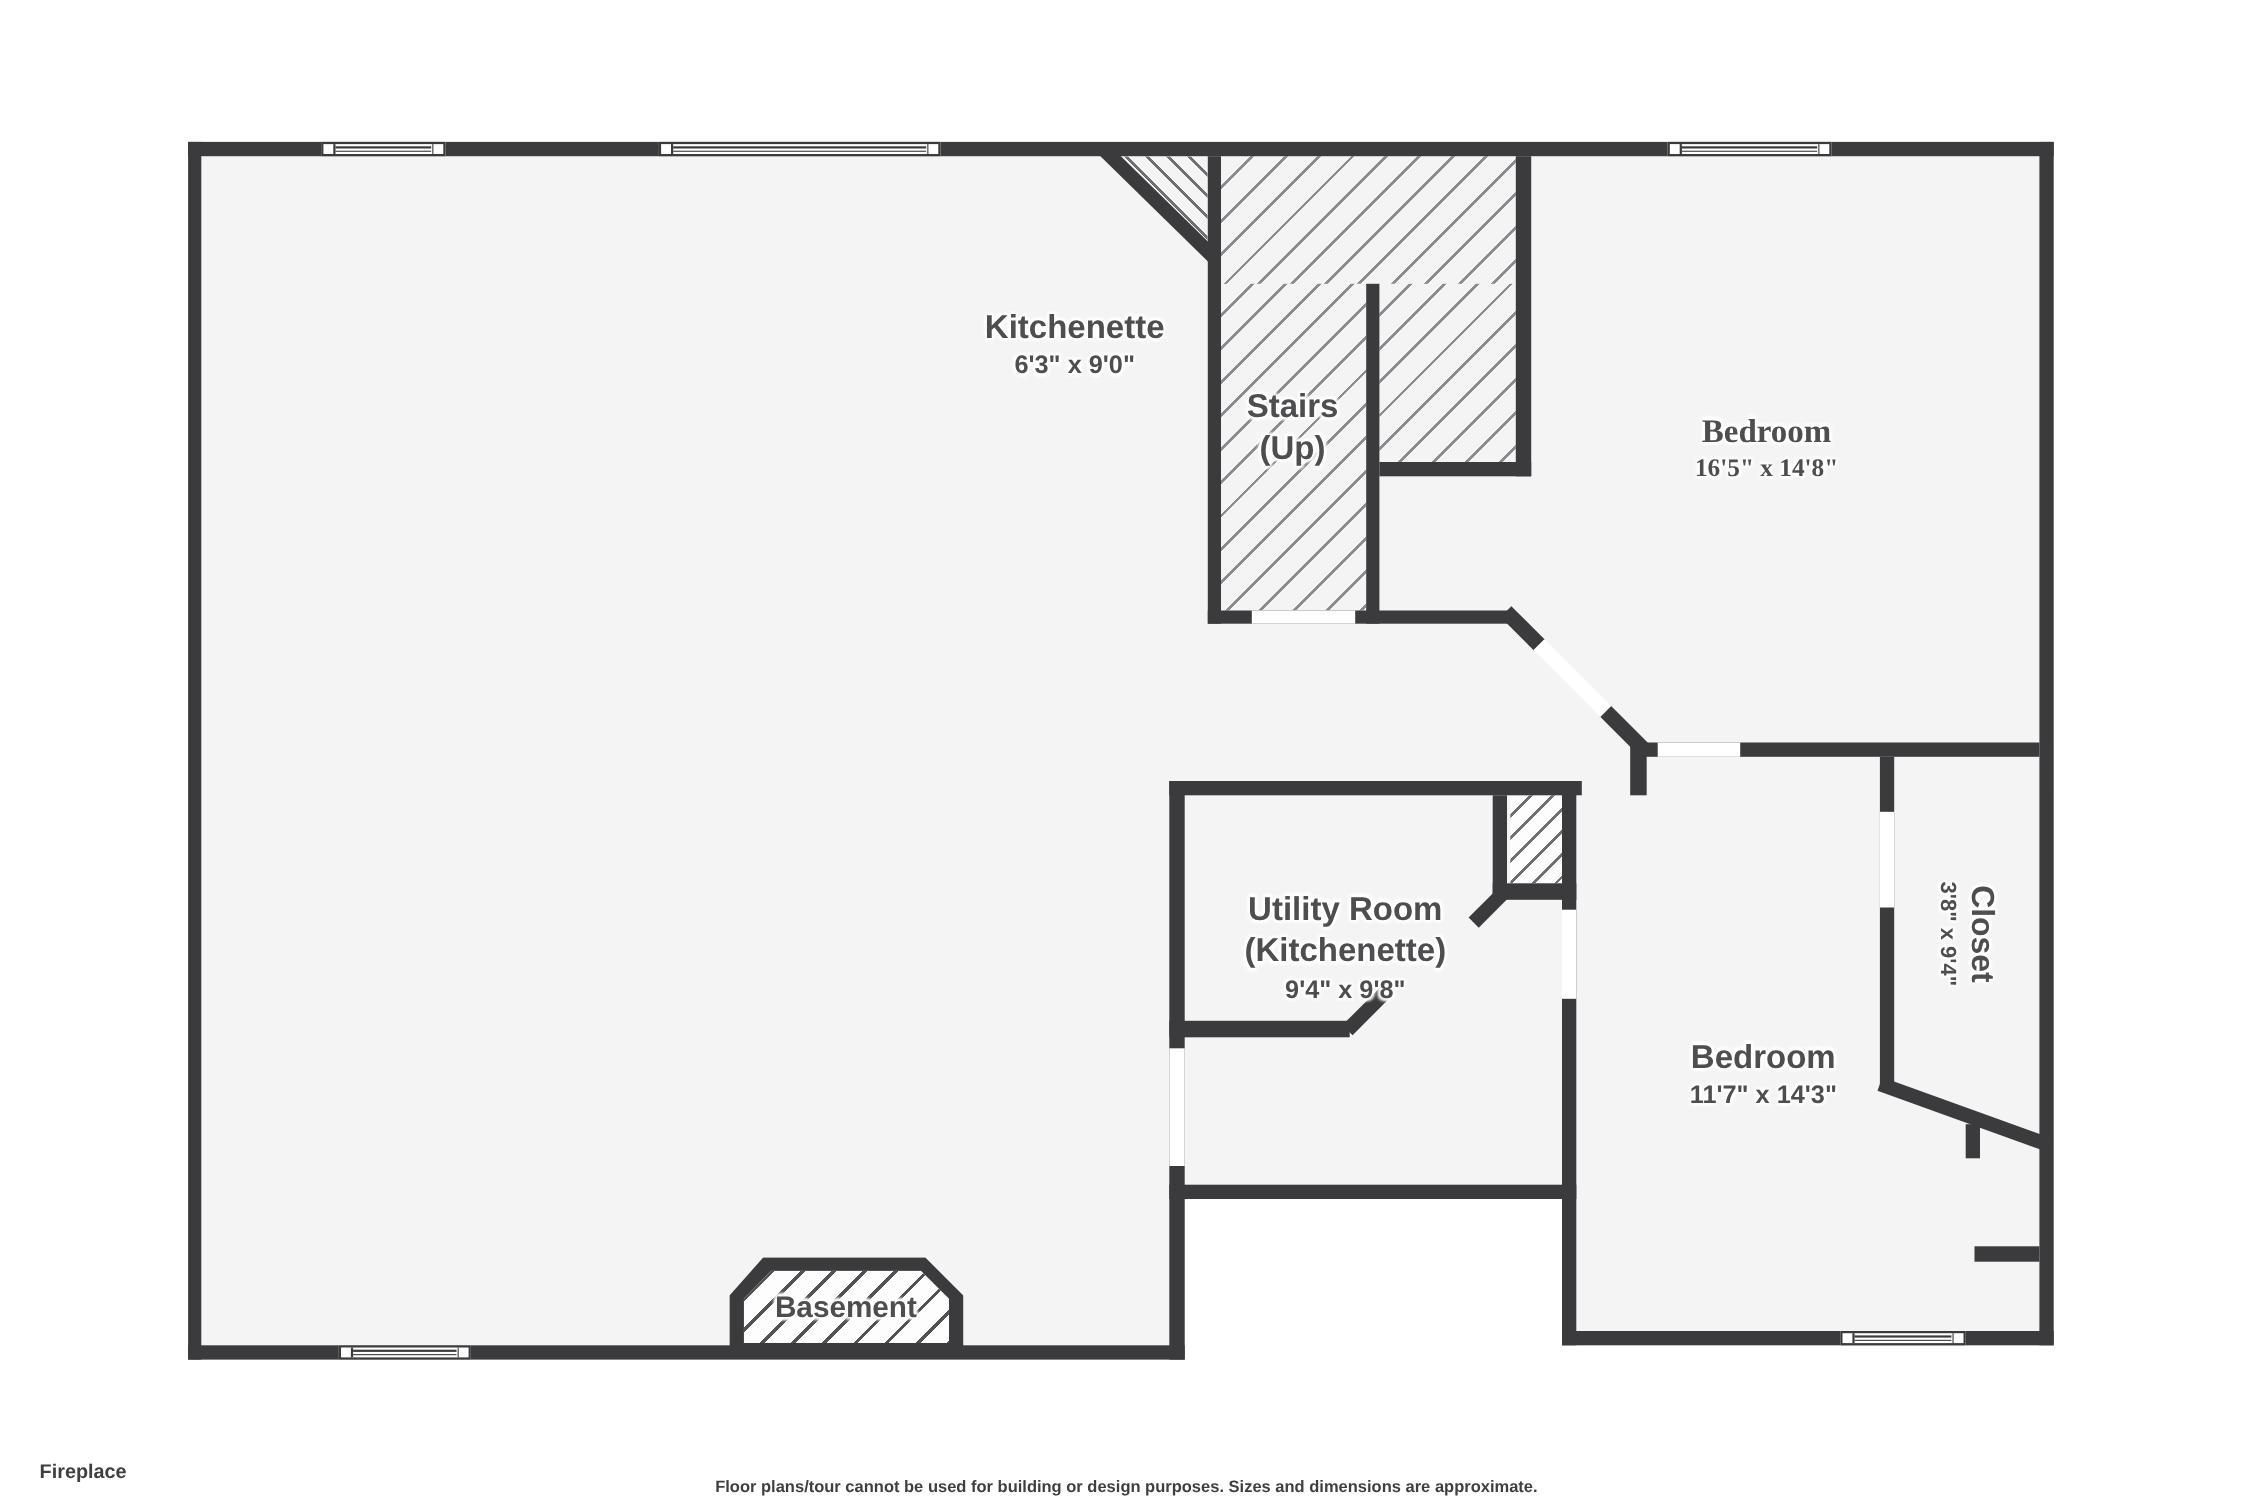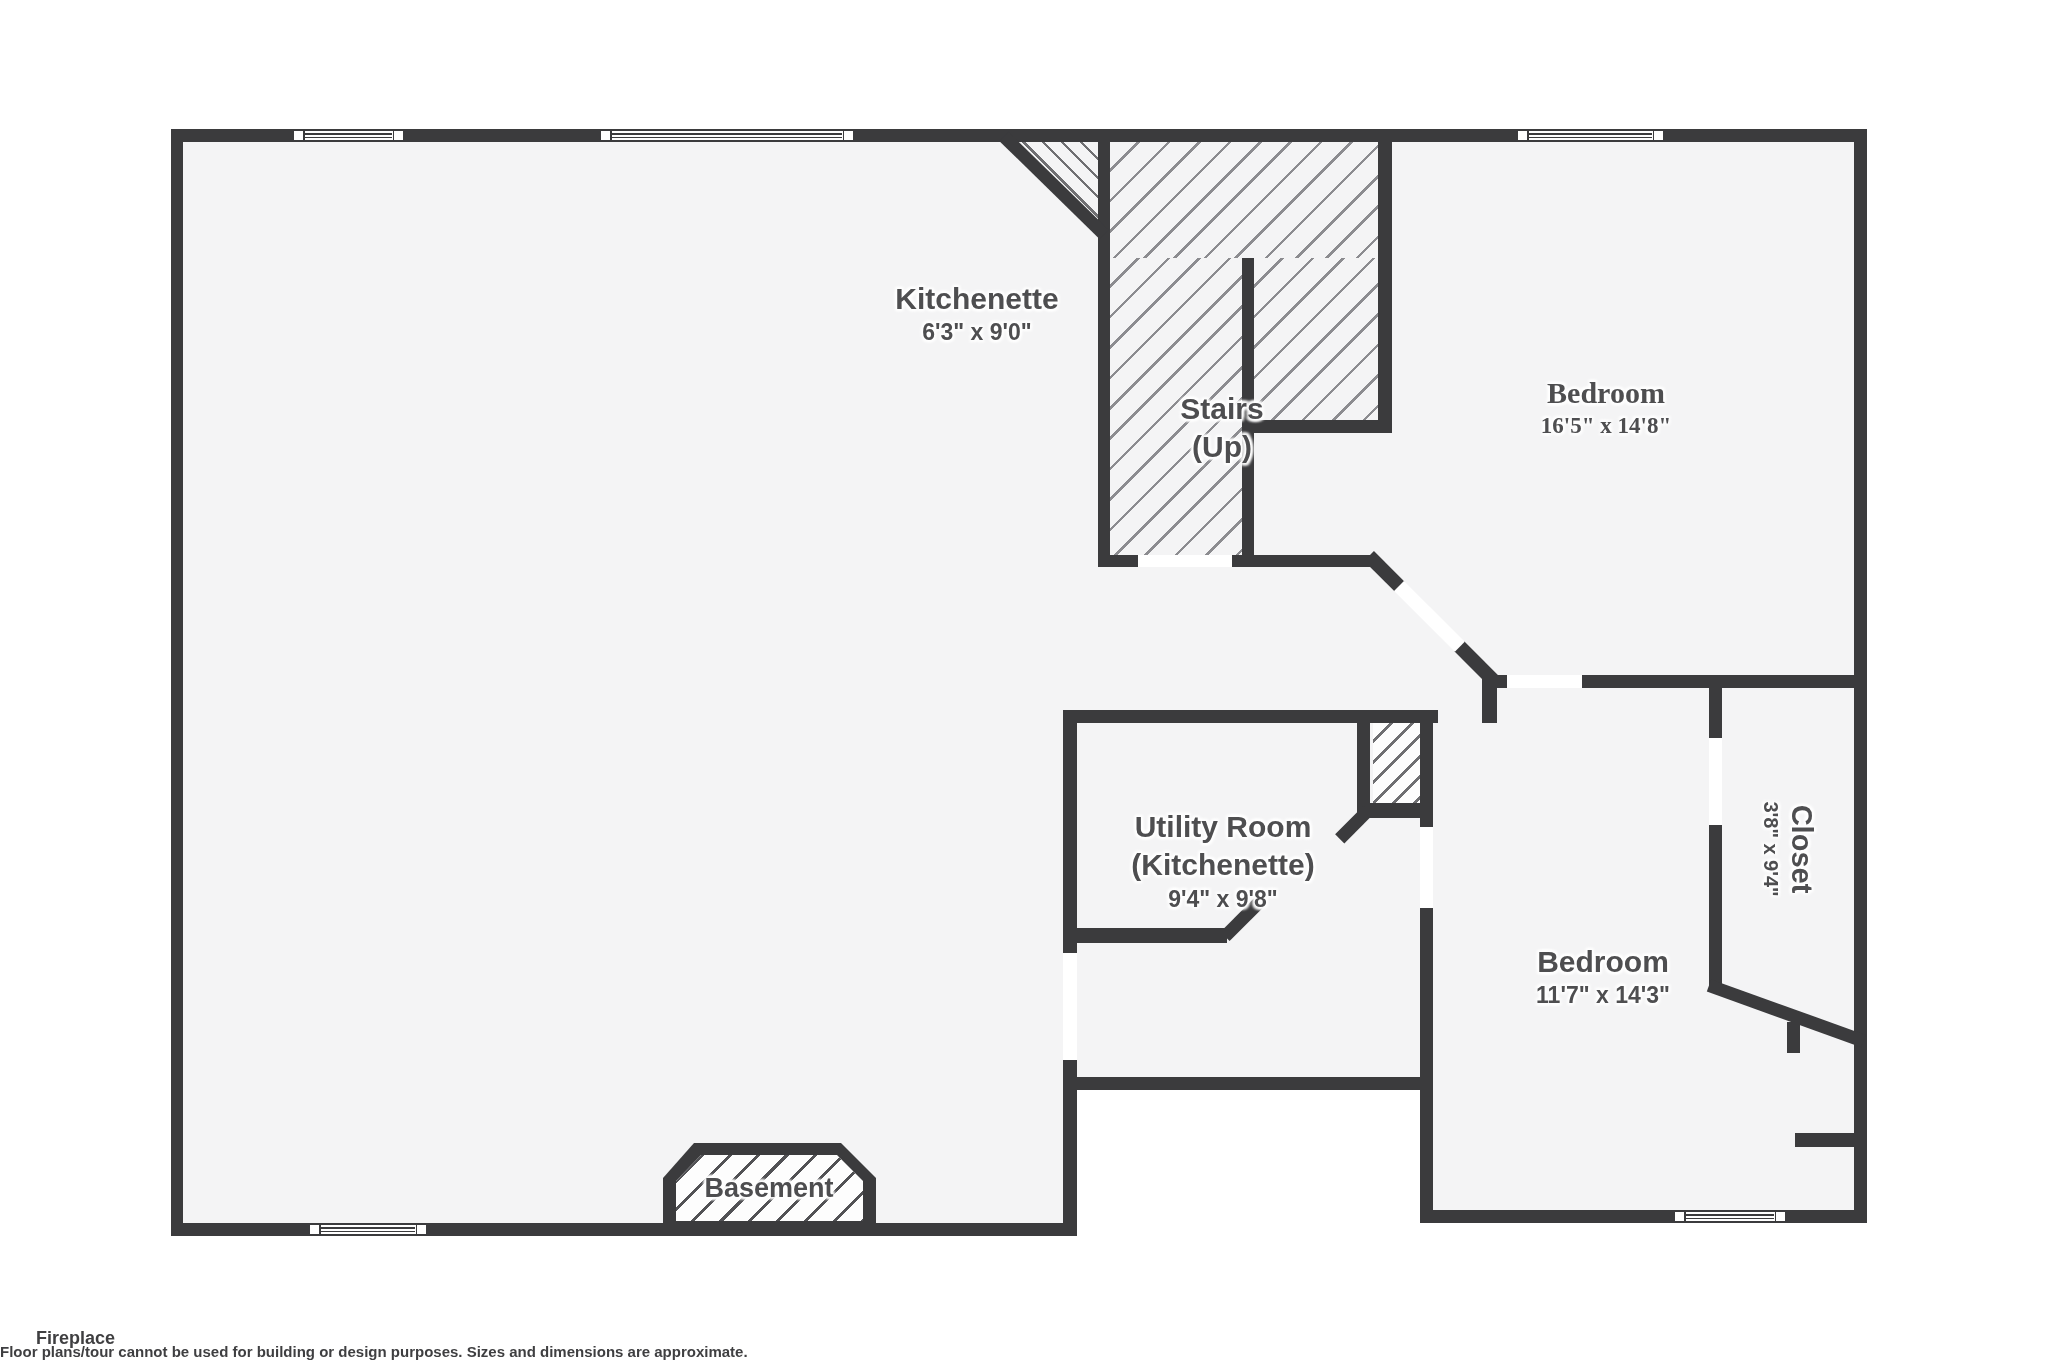--- a/index.html
+++ b/index.html
@@ -28,21 +28,21 @@
   .lbl{position:absolute;transform:translate(-50%,-50%);text-align:center;color:#4e4e50;font-weight:bold;white-space:nowrap;
        text-shadow:0 0 4px #fff,0 0 4px #fff,2px 2px 3px #fff,-2px -2px 3px #fff,2px -2px 3px #fff,-2px 2px 3px #fff,0 2px 3px #fff,0 -2px 3px #fff;}
   .lbl .t{font-size:30px;line-height:37px;}
   .lbl .t2{font-size:30px;line-height:38px;}
   .lbl .d{font-size:23px;line-height:30px;}
   .lbl.rot{transform:translate(-50%,-50%) rotate(90deg);}
   .lbl.rot .t{font-size:29px;line-height:36px;}
   .lbl.rot .d{font-size:20px;line-height:27px;}
   .lbl.fp .t{font-size:27px;line-height:30px;}
   .foot-left{position:absolute;left:36px;top:1328px;font-size:18px;font-weight:bold;color:#3f3f41;}
-  .foot-center{position:absolute;left:0;top:1343px;width:100%;text-align:left;font-size:15px;font-weight:bold;color:#3f3f41;}
+  .foot-center{position:absolute;left:0;top:1343px;width:100%;text-align:center;font-size:15px;font-weight:bold;color:#3f3f41;}
 </style>
 </head>
 <body>
 
 <div id="stage">
 
   <div class="floor" style="left:171px;top:129px;width:906px;height:1107px;"></div>
   <div class="floor" style="left:1063px;top:129px;width:804px;height:594px;"></div>
   <div class="floor" style="left:1063px;top:567px;width:370px;height:523px;"></div>
   <div class="floor" style="left:1420px;top:675px;width:447px;height:548px;"></div>
@@ -127,21 +127,21 @@
       <i class="capl"></i>
       <i class="capr"></i>
       <i class="lnt"></i>
       <i class="lnb"></i>
     </div>
 
   <div class="lbl" style="left:977px;top:313px;">
     <div class="t">Kitchenette</div>
     <div class="d">6'3" x 9'0"</div>
   </div>
-  <div class="lbl" style="left:1175px;top:428px;margin-left:47px;">
+  <div class="lbl" style="left:1175px;top:389px;">
     <div class="t2">Stairs</div>
     <div class="t2">(Up)</div>
   </div>
   <div class="lbl" style="left:1606px;top:407px;font-family:Liberation Serif, serif;">
     <div class="t">Bedroom</div>
     <div class="d">16'5" x 14'8"</div>
   </div>
   <div class="lbl" style="left:1223px;top:861px;">
     <div class="t2">Utility Room</div>
     <div class="t2">(Kitchenette)</div>

